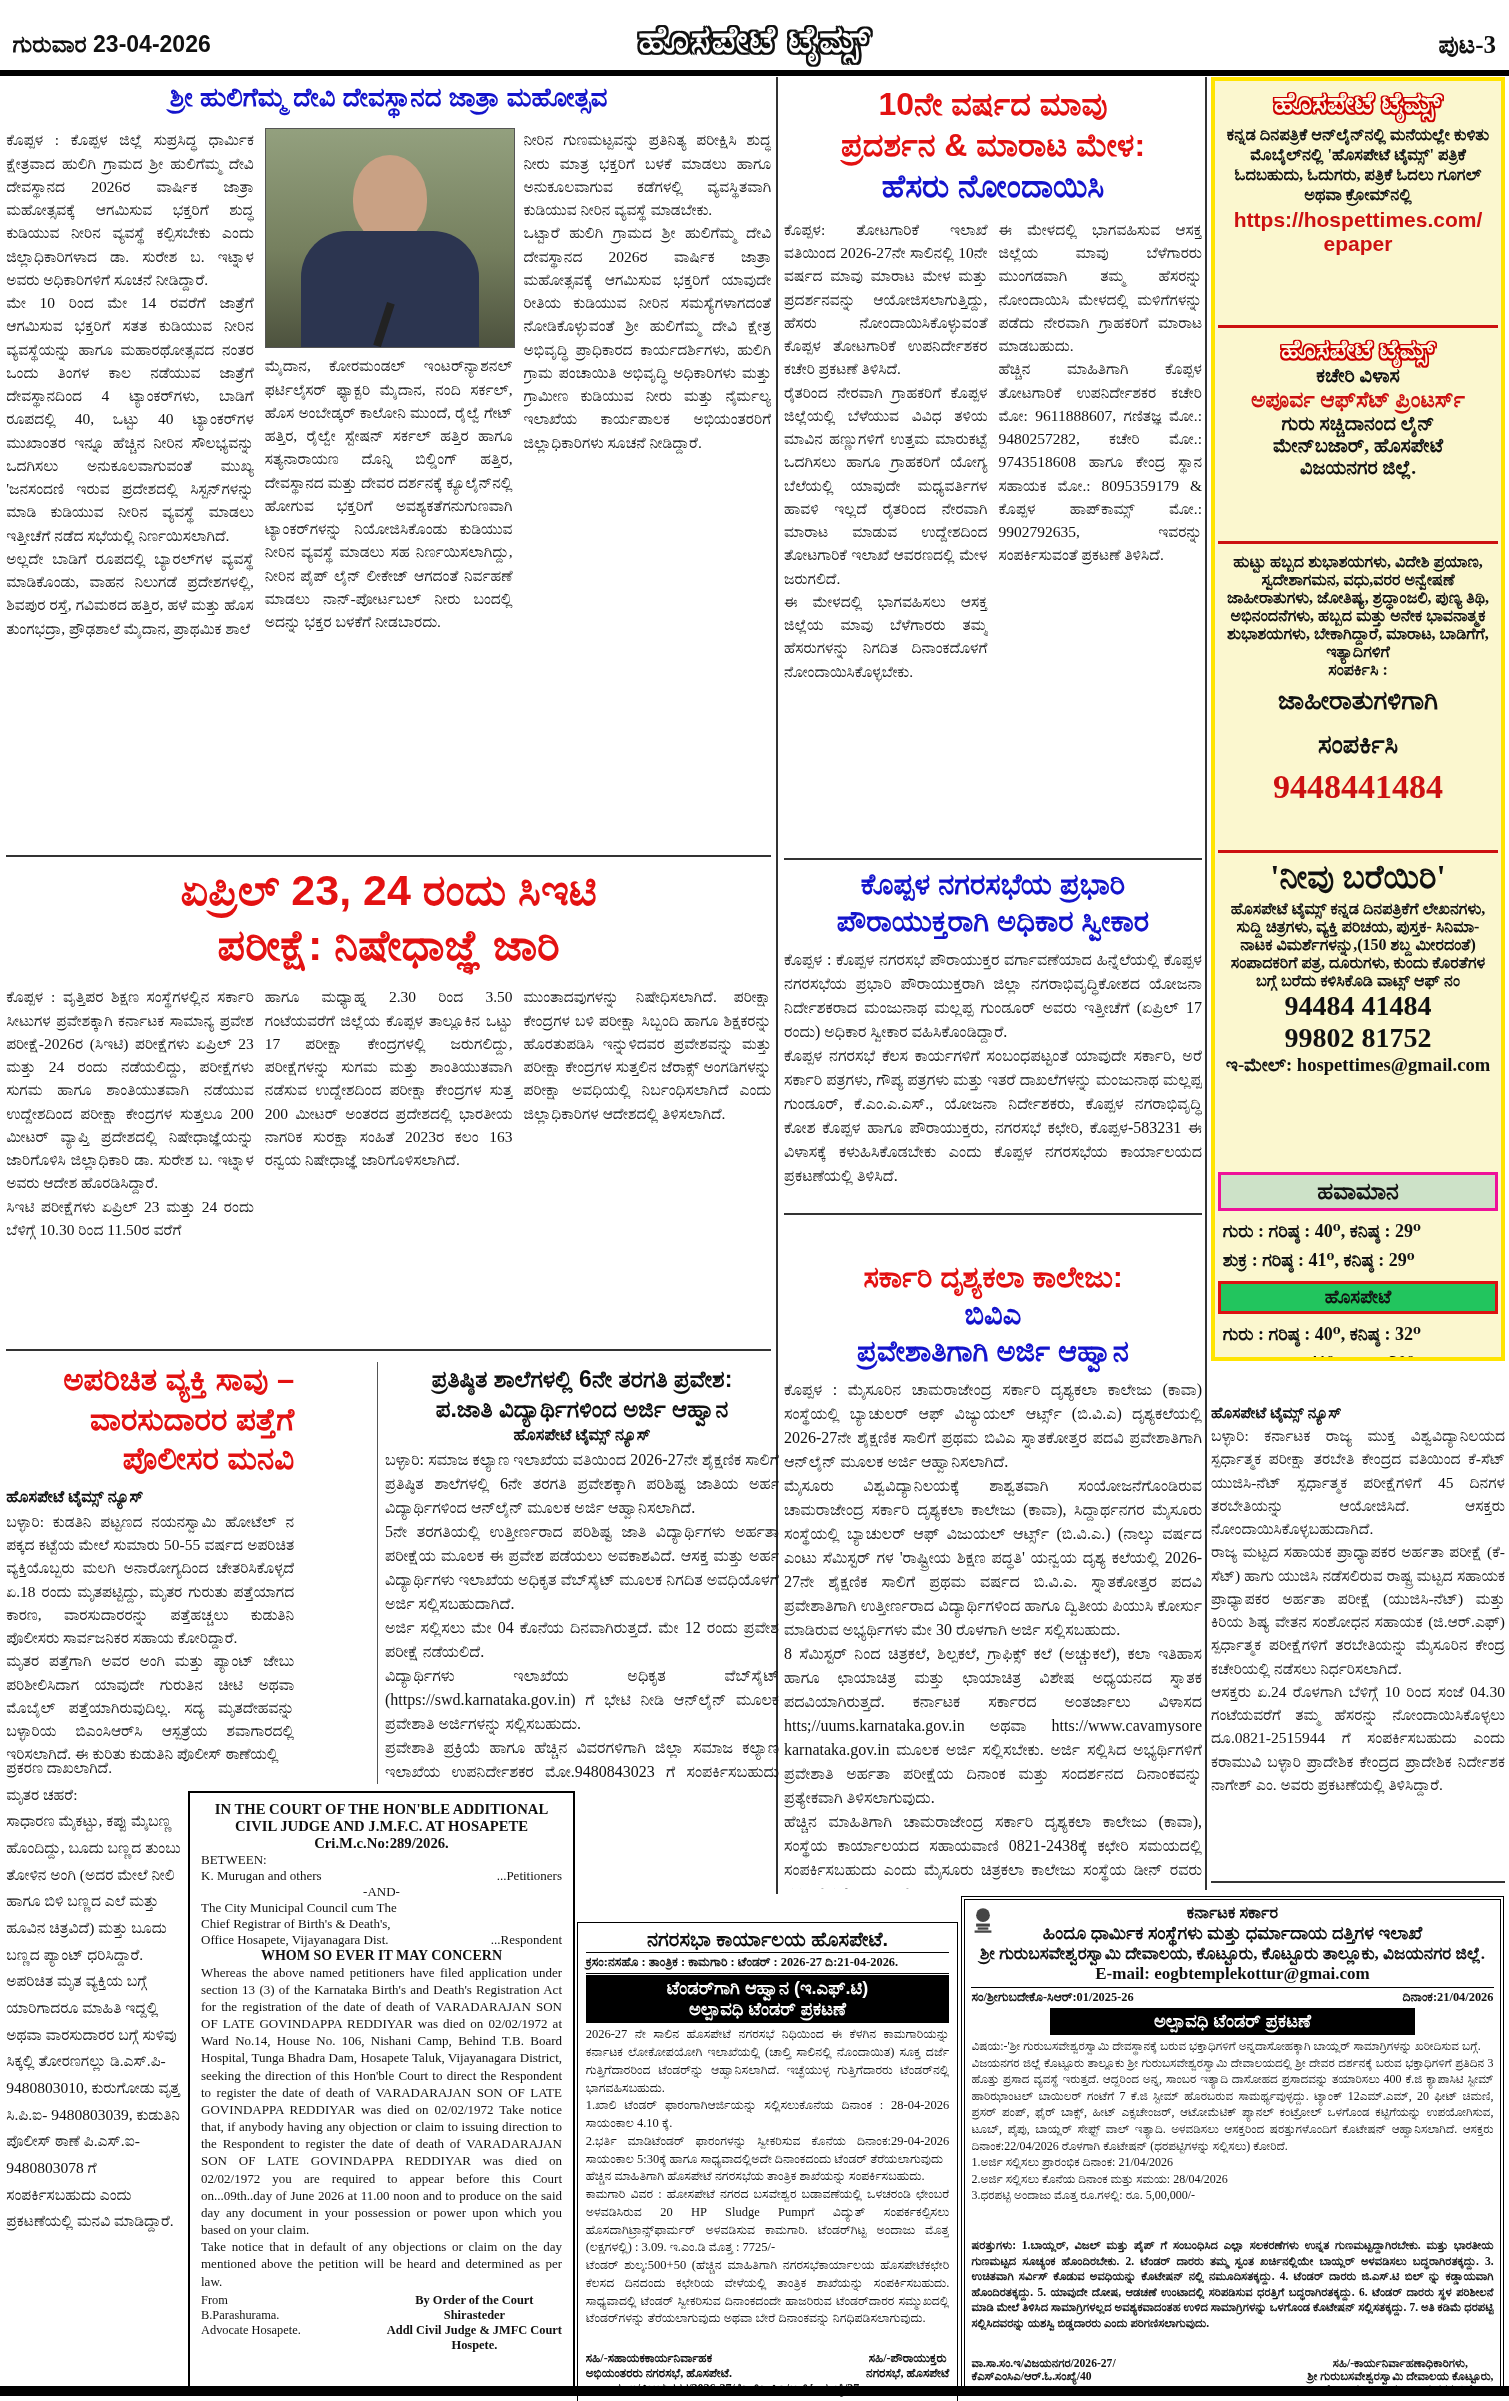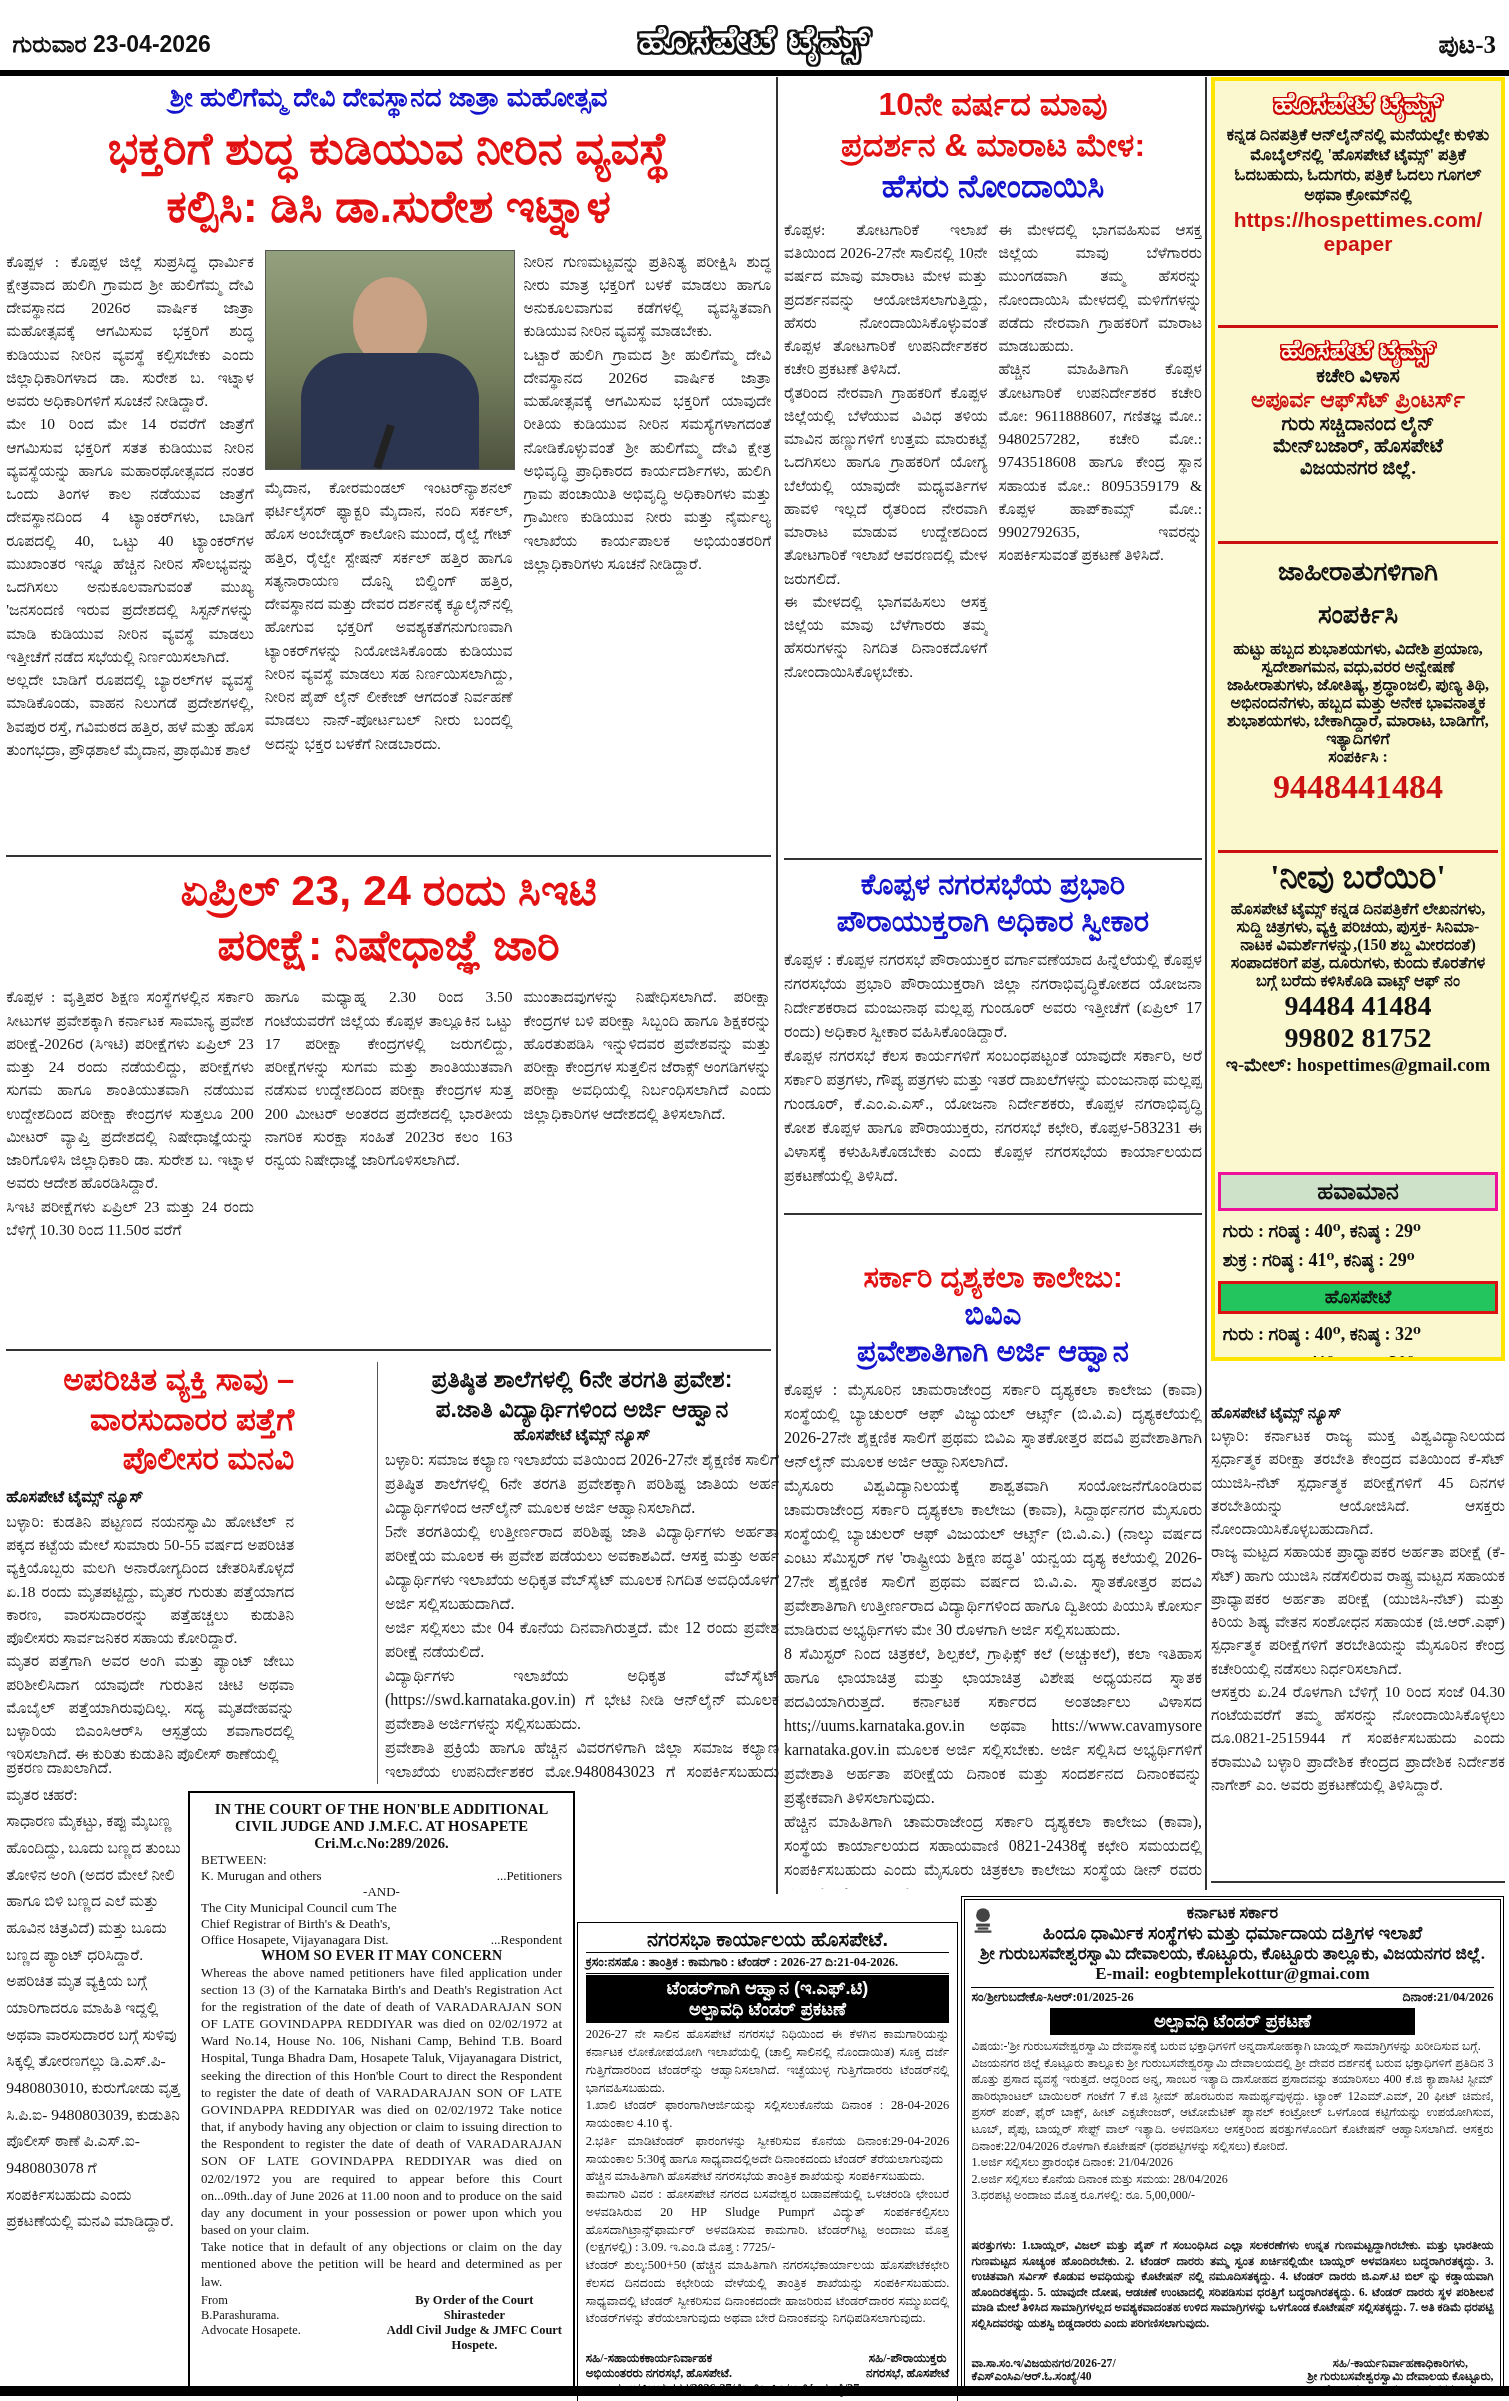--- a/index.html
+++ b/index.html
@@ -62,22 +62,20 @@
   <div class="abs masthead"><span class="outline-black">ಹೊಸಪೇಟೆ ಟೈಮ್ಸ್</span></div>
   <div class="abs hdr-page">ಪುಟ-3</div>
   <div class="abs hdr-rule"></div>
 
   <div class="abs vrule" style="left:776px;top:77px;height:1817px;"></div>
   <div class="abs vrule" style="left:1205px;top:77px;height:1813px;"></div>
   <div class="abs vrule" style="left:377px;top:1362px;height:422px;width:0.8px;background:#555;"></div>
 
   <div class="abs" style="left:6.2px;top:81px;width:765px;">
     <div class="head-blue" style="font-size:26px;">ಶ್ರೀ ಹುಲಿಗೆಮ್ಮ ದೇವಿ ದೇವಸ್ಥಾನದ ಜಾತ್ರಾ ಮಹೋತ್ಸವ</div>
-    <div class="head-red" style="font-size:45px;margin-top:6.2px;">ಭಕ್ತರಿಗೆ ಶುದ್ಧ ಕುಡಿಯುವ ನೀರಿನ ವ್ಯವಸ್ಥೆ
-ಕಲ್ಪಿಸಿ: ಡಿಸಿ ಡಾ.ಸುರೇಶ ಇಟ್ನಾಳ</div>
     <div class="cols" style="margin-top:14px;height:514px;">
       <div class="bodytext">ಕೊಪ್ಪಳ : ಕೊಪ್ಪಳ ಜಿಲ್ಲೆ ಸುಪ್ರಸಿದ್ಧ ಧಾರ್ಮಿಕ ಕ್ಷೇತ್ರವಾದ ಹುಲಿಗಿ ಗ್ರಾಮದ ಶ್ರೀ ಹುಲಿಗೆಮ್ಮ ದೇವಿ ದೇವಸ್ಥಾನದ 2026ರ ವಾರ್ಷಿಕ ಜಾತ್ರಾ ಮಹೋತ್ಸವಕ್ಕೆ ಆಗಮಿಸುವ ಭಕ್ತರಿಗೆ ಶುದ್ಧ ಕುಡಿಯುವ ನೀರಿನ ವ್ಯವಸ್ಥೆ ಕಲ್ಪಿಸಬೇಕು ಎಂದು ಜಿಲ್ಲಾಧಿಕಾರಿಗಳಾದ ಡಾ. ಸುರೇಶ ಬ. ಇಟ್ನಾಳ ಅವರು ಅಧಿಕಾರಿಗಳಿಗೆ ಸೂಚನೆ ನೀಡಿದ್ದಾರೆ.
 ಮೇ 10 ರಿಂದ ಮೇ 14 ರವರೆಗೆ ಜಾತ್ರೆಗೆ ಆಗಮಿಸುವ ಭಕ್ತರಿಗೆ ಸತತ ಕುಡಿಯುವ ನೀರಿನ ವ್ಯವಸ್ಥೆಯನ್ನು ಹಾಗೂ ಮಹಾರಥೋತ್ಸವದ ನಂತರ ಒಂದು ತಿಂಗಳ ಕಾಲ ನಡೆಯುವ ಜಾತ್ರೆಗೆ ದೇವಸ್ಥಾನದಿಂದ 4 ಟ್ಯಾಂಕರ್‌ಗಳು, ಬಾಡಿಗೆ ರೂಪದಲ್ಲಿ 40, ಒಟ್ಟು 40 ಟ್ಯಾಂಕರ್‌ಗಳ ಮುಖಾಂತರ ಇನ್ನೂ ಹೆಚ್ಚಿನ ನೀರಿನ ಸೌಲಭ್ಯವನ್ನು ಒದಗಿಸಲು ಅನುಕೂಲವಾಗುವಂತೆ ಮುಖ್ಯ 'ಜನಸಂದಣಿ ಇರುವ ಪ್ರದೇಶದಲ್ಲಿ ಸಿಸ್ಟನ್‌ಗಳನ್ನು ಮಾಡಿ ಕುಡಿಯುವ ನೀರಿನ ವ್ಯವಸ್ಥೆ ಮಾಡಲು ಇತ್ತೀಚೆಗೆ ನಡೆದ ಸಭೆಯಲ್ಲಿ ನಿರ್ಣಯಿಸಲಾಗಿದೆ.
 ಅಲ್ಲದೇ ಬಾಡಿಗೆ ರೂಪದಲ್ಲಿ ಬ್ಯಾರಲ್‌ಗಳ ವ್ಯವಸ್ಥೆ ಮಾಡಿಕೊಂಡು, ವಾಹನ ನಿಲುಗಡೆ ಪ್ರದೇಶಗಳಲ್ಲಿ, ಶಿವಪುರ ರಸ್ತೆ, ಗವಿಮಠದ ಹತ್ತಿರ, ಹಳೆ ಮತ್ತು ಹೊಸ ತುಂಗಭದ್ರಾ, ಪ್ರೌಢಶಾಲೆ ಮೈದಾನ, ಪ್ರಾಥಮಿಕ ಶಾಲೆ</div>
       <div>
         <div class="photo">
           <div class="head"></div>
           <div class="torso"></div>
           <div class="mic"></div>
         </div>
@@ -253,24 +251,24 @@
     <div class="sb-sec" style="height:200px;">
       <div class="sb-center bold sans" style="font-size:25.6px;"><span class="outline-red">ಹೊಸಪೇಟೆ ಟೈಮ್ಸ್</span></div>
       <div class="sb-center bold" style="font-size:19.4px;">ಕಚೇರಿ ವಿಳಾಸ</div>
       <div class="sb-center bold redtxt" style="font-size:22px;">ಅಪೂರ್ವ ಆಫ್‌ಸೆಟ್ ಪ್ರಿಂಟರ್ಸ್</div>
       <div class="sb-center bold" style="font-size:19.4px;">ಗುರು ಸಚ್ಚಿದಾನಂದ ಲೈನ್
 ಮೇನ್‌ಬಜಾರ್, ಹೊಸಪೇಟೆ
 ವಿಜಯನಗರ ಜಿಲ್ಲೆ.</div>
     </div>
     <div class="sb-div"></div>
     <div class="sb-sec" style="height:294px;">
+      <div class="sb-center bold" style="font-size:16px;margin-top:3.1px;">ಹುಟ್ಟು ಹಬ್ಬದ ಶುಭಾಶಯಗಳು, ವಿದೇಶಿ ಪ್ರಯಾಣ, ಸ್ವದೇಶಾಗಮನ, ವಧು,ವರರ ಅನ್ವೇಷಣೆ ಜಾಹೀರಾತುಗಳು, ಜೋತಿಷ್ಯ, ಶ್ರದ್ಧಾಂಜಲಿ, ಪುಣ್ಯ ತಿಥಿ, ಅಭಿನಂದನೆಗಳು, ಹಬ್ಬದ ಮತ್ತು ಅನೇಕ ಭಾವನಾತ್ಮಕ ಶುಭಾಶಯಗಳು, ಬೇಕಾಗಿದ್ದಾರೆ, ಮಾರಾಟ, ಬಾಡಿಗೆಗೆ, ಇತ್ಯಾದಿಗಳಿಗೆ
+ಸಂಪರ್ಕಿಸಿ :</div>
       <div class="sb-center bold sans" style="font-size:25.6px;line-height:1.7;">ಜಾಹೀರಾತುಗಳಿಗಾಗಿ
 ಸಂಪರ್ಕಿಸಿ</div>
-      <div class="sb-center bold" style="font-size:16px;margin-top:3.1px;">ಹುಟ್ಟು ಹಬ್ಬದ ಶುಭಾಶಯಗಳು, ವಿದೇಶಿ ಪ್ರಯಾಣ, ಸ್ವದೇಶಾಗಮನ, ವಧು,ವರರ ಅನ್ವೇಷಣೆ ಜಾಹೀರಾತುಗಳು, ಜೋತಿಷ್ಯ, ಶ್ರದ್ಧಾಂಜಲಿ, ಪುಣ್ಯ ತಿಥಿ, ಅಭಿನಂದನೆಗಳು, ಹಬ್ಬದ ಮತ್ತು ಅನೇಕ ಭಾವನಾತ್ಮಕ ಶುಭಾಶಯಗಳು, ಬೇಕಾಗಿದ್ದಾರೆ, ಮಾರಾಟ, ಬಾಡಿಗೆಗೆ, ಇತ್ಯಾದಿಗಳಿಗೆ
-ಸಂಪರ್ಕಿಸಿ :</div>
       <div class="sb-center bold redtxt" style="font-size:34px;margin-top:1.5px;">9448441484</div>
     </div>
     <div class="sb-div"></div>
     <div class="sb-sec" style="height:302px;">
       <div class="sb-center bold" style="font-size:33px;">'ನೀವು ಬರೆಯಿರಿ'</div>
       <div class="sb-center bold" style="font-size:16px;margin-top:3.1px;">ಹೊಸಪೇಟೆ ಟೈಮ್ಸ್ ಕನ್ನಡ ದಿನಪತ್ರಿಕೆಗೆ ಲೇಖನಗಳು, ಸುದ್ದಿ ಚಿತ್ರಗಳು, ವ್ಯಕ್ತಿ ಪರಿಚಯ, ಪುಸ್ತಕ- ಸಿನಿಮಾ-ನಾಟಕ ವಿಮರ್ಶೆಗಳನ್ನು,(150 ಶಬ್ದ ಮೀರದಂತೆ) ಸಂಪಾದಕರಿಗೆ ಪತ್ರ, ದೂರುಗಳು, ಕುಂದು ಕೊರತೆಗಳ ಬಗ್ಗೆ ಬರೆದು ಕಳಿಸಿಕೊಡಿ ವಾಟ್ಸ್ ಆಫ್ ನಂ</div>
       <div class="sb-center bold" style="font-size:28px;">94484 41484</div>
       <div class="sb-center bold" style="font-size:28px;">99802 81752</div>
       <div class="sb-center bold" style="font-size:18.6px;">ಇ-ಮೇಲ್: hospettimes@gmail.com</div>
     </div>

